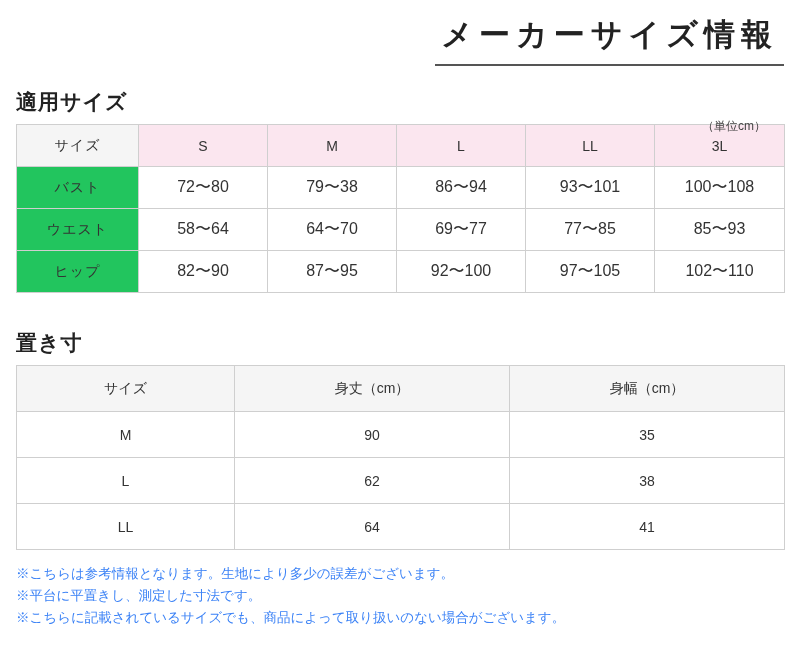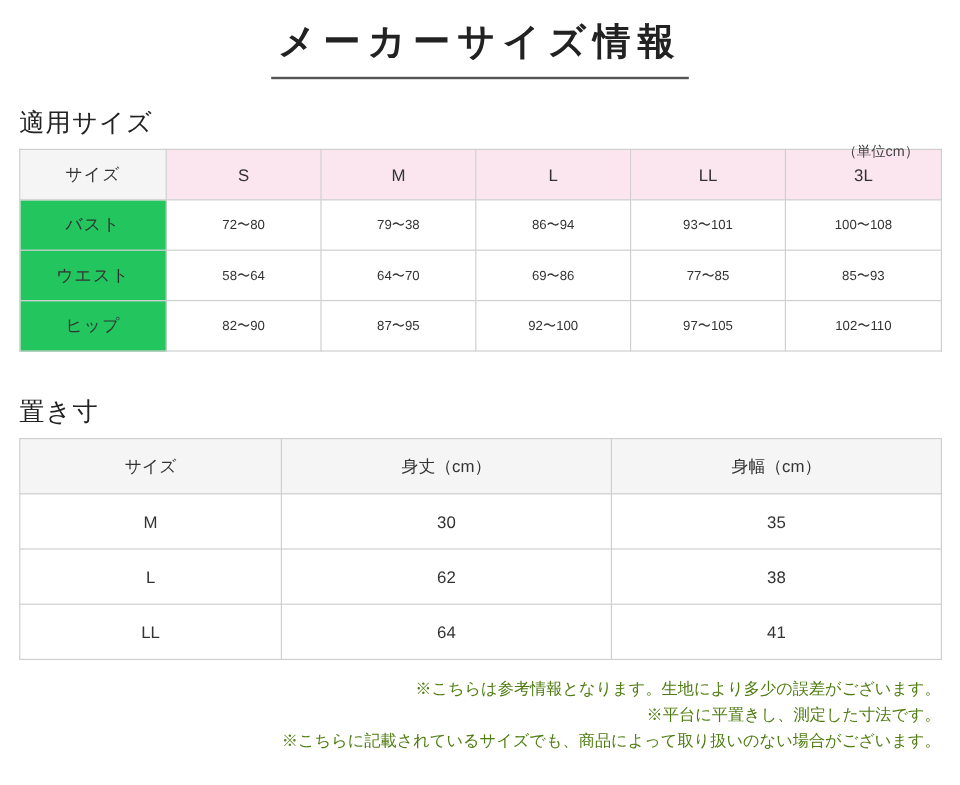--- a/index.html
+++ b/index.html
@@ -17,37 +17,37 @@
   .page {
     position: relative;
     width: 800px;
     height: 654px;
     box-sizing: border-box;
     padding: 0 16px;
   }
 
   
   .main-title-wrap {
-    text-align: center;
+    text-align: right;
     padding-top: 14px;
   }
   .main-title {
     display: inline-block;
     font-size: 31px;
     font-weight: bold;
     letter-spacing: 6px;
     color: #222222;
     padding: 0 6px 8px 6px;
     border-bottom: 2px solid #555555;
   }
 
   
   .section-head {
     font-size: 21px;
-    font-weight: normal;
+    font-weight: bold;
     color: #222222;
     margin-top: 22px;
     margin-bottom: 8px;
     letter-spacing: 1px;
   }
   .unit-note {
     position: absolute;
     right: 18px;
     font-size: 12px;
     color: #444444;
@@ -56,21 +56,21 @@
   
   table {
     border-collapse: collapse;
     width: 768px;
     table-layout: fixed;
   }
   table td, table th {
     border: 1px solid #cfcfcf;
     text-align: center;
     font-weight: normal;
-    font-size: 11px;
+    font-size: 16px;
     color: #333333;
   }
 
   
   .size-table td, .size-table th {
     height: 39px;
   }
   .size-table .row-head {
     background: #22c55e;
     width: 122px;
@@ -95,22 +95,21 @@
     font-size: 14px;
   }
 
   
   .notes {
     margin-top: 13px;
     line-height: 1.62;
   }
   .note-line {
     font-size: 13.5px;
-    color: #4d7c0f;
-    text-align: right;
+    color: #3b82f6;
   }
 
   .spacer-top-sec2 { height: 14px; }
 </style>
 </head>
 <body>
 
 <div class="page">
 
   <div class="main-title-wrap">
@@ -147,21 +146,21 @@
         <td>72〜80</td>
         <td>79〜38</td>
         <td>86〜94</td>
         <td>93〜101</td>
         <td>100〜108</td>
       </tr>
       <tr>
         <th class="row-head">ウエスト</th>
         <td>58〜64</td>
         <td>64〜70</td>
-        <td>69〜86</td>
+        <td>69〜77</td>
         <td>77〜85</td>
         <td>85〜93</td>
       </tr>
       <tr>
         <th class="row-head">ヒップ</th>
         <td>82〜90</td>
         <td>87〜95</td>
         <td>92〜100</td>
         <td>97〜105</td>
         <td>102〜110</td>
@@ -181,21 +180,21 @@
     <thead>
       <tr>
         <th>サイズ</th>
         <th>身丈（cm）</th>
         <th>身幅（cm）</th>
       </tr>
     </thead>
     <tbody>
       <tr>
         <td>M</td>
-        <td>30</td>
+        <td>90</td>
         <td>35</td>
       </tr>
       <tr>
         <td>L</td>
         <td>62</td>
         <td>38</td>
       </tr>
       <tr>
         <td>LL</td>
         <td>64</td>

